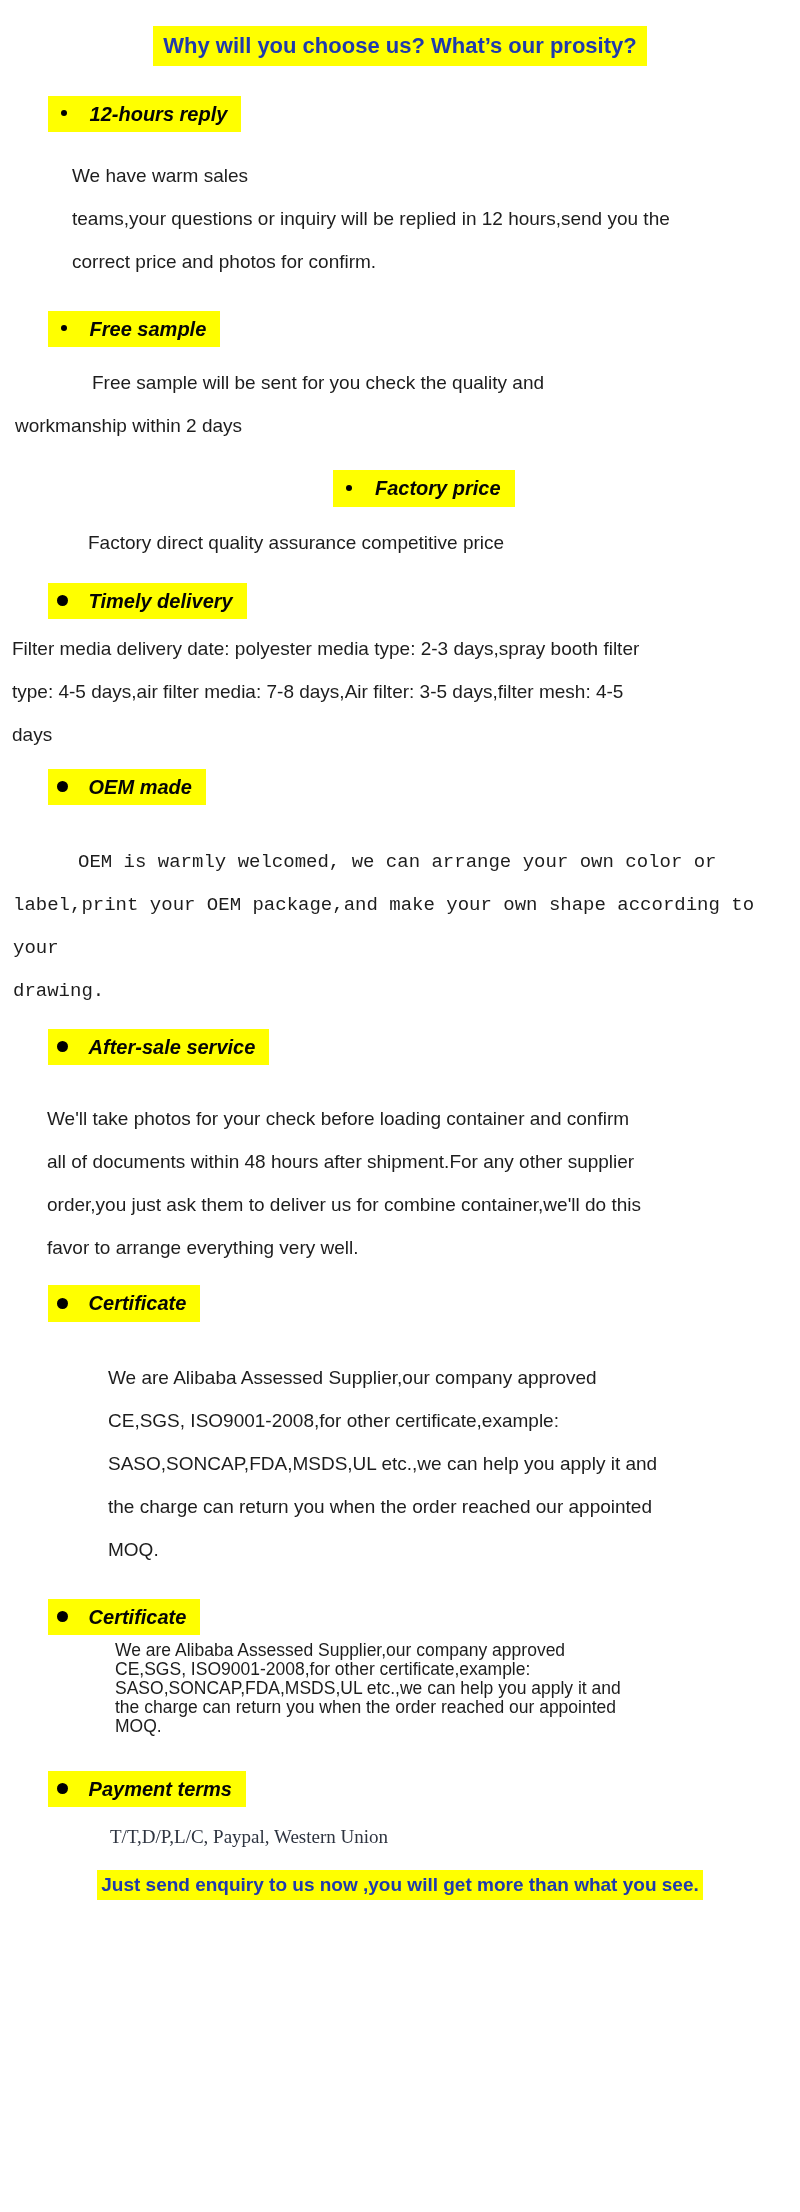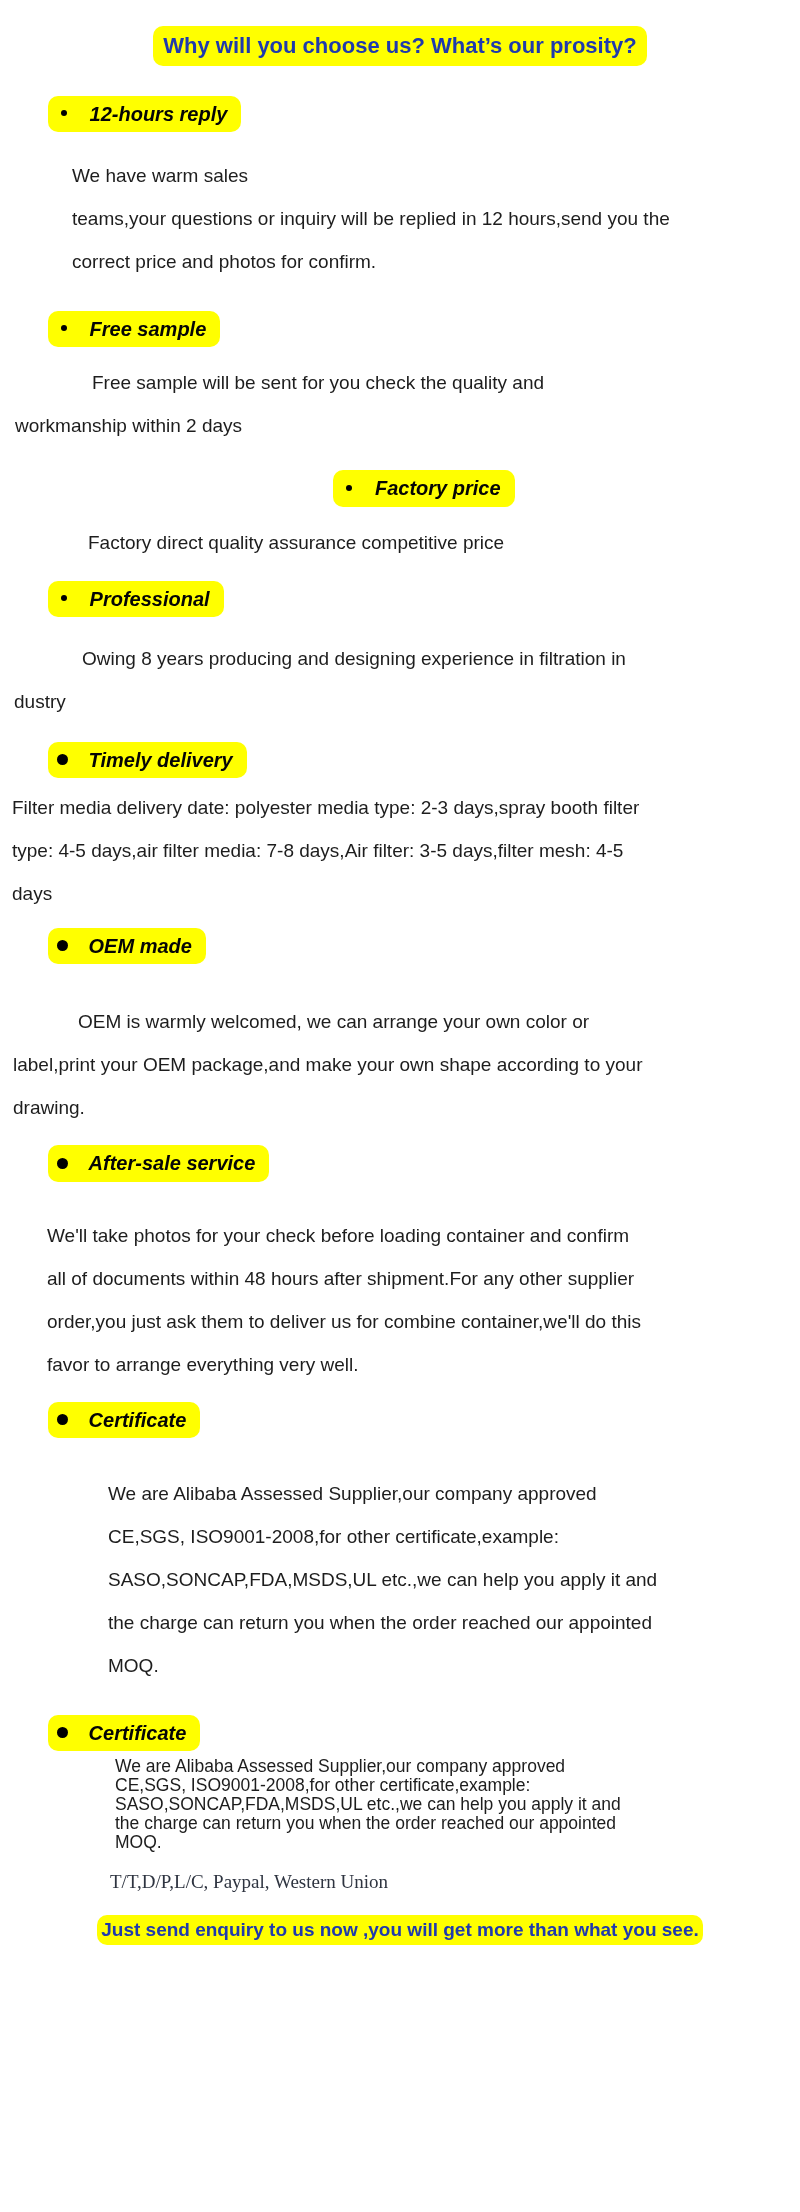--- a/index.html
+++ b/index.html
@@ -15,21 +15,21 @@
     width:800px;
   }
   .page{
     width:800px;
     min-height:2212px;
     padding-top:26px;
     padding-bottom:60px;
     background:#ffffff;
     overflow:hidden;
   }
-  .hl{background:var(--hl);display:inline-block;border-radius:10px;}
+  .hl{background:var(--hl);display:inline-block;}
   .title-wrap{text-align:center;}
   .title{
     color:var(--blue);
     font-weight:700;
     font-size:22px;
     line-height:26px;
     padding:7px 10px;
   }
   .heading-row{line-height:0;}
   .heading{
@@ -107,49 +107,39 @@
       </section>
       <section class="section sm">
     <div class="heading-row" style="margin-top: 23px; text-align: center;">
       <span class="hl heading">
         <span class="bullet"></span>
         <span class="heading-text">Factory price</span>
       </span>
     </div>
   <div class="para" style="margin-left: 88px; margin-top: 14px;">Factory direct quality assurance competitive price</div>
       </section>
-      <section class="section sm">
-    <div class="heading-row" style="margin-top: 17px;">
-      <span class="hl heading">
-        <span class="bullet"></span>
-        <span class="heading-text">Professional</span>
-      </span>
-    </div>
-  <div class="para" style="margin-left: 14px; text-indent: 68px; margin-top: 20px;">Owing 8 years producing and designing experience in filtration in
-dustry</div>
-      </section>
       <section class="section lg">
     <div class="heading-row" style="margin-top: 19px;">
       <span class="hl heading">
         <span class="bullet"></span>
         <span class="heading-text">Timely delivery</span>
       </span>
     </div>
         <div class="para" style="margin-left: 12px; margin-top: 8px;">Filter media delivery date: polyester media type: 2-3 days,spray booth filter
 type: 4-5 days,air filter media: 7-8 days,Air filter: 3-5 days,filter mesh: 4-5
 days</div>
       </section>
       <section class="section lg">
     <div class="heading-row" style="margin-top: 13px;">
       <span class="hl heading">
         <span class="bullet"></span>
         <span class="heading-text">OEM made</span>
       </span>
     </div>
-  <div class="para" style="margin-left: 13px; text-indent: 65px; margin-top: 36px;">OEM is warmly welcomed, we can arrange your own color or
+  <div class="para" style="margin-left: 13px; text-indent: 65px; margin-top: 36px; font-family: Liberation Mono, monospace;">OEM is warmly welcomed, we can arrange your own color or
 label,print your OEM package,and make your own shape according to your
 drawing.</div>
       </section>
       <section class="section lg">
     <div class="heading-row" style="margin-top: 16px;">
       <span class="hl heading">
         <span class="bullet"></span>
         <span class="heading-text">After-sale service</span>
       </span>
     </div>
@@ -178,20 +168,26 @@
         <span class="heading-text">Certificate</span>
       </span>
     </div>
   <div class="para tight" style="margin-left: 115px; margin-top: 6px;">We are Alibaba Assessed Supplier,our company approved
 CE,SGS, ISO9001-2008,for other certificate,example:
 SASO,SONCAP,FDA,MSDS,UL etc.,we can help you apply it and
 the charge can return you when the order reached our appointed
 MOQ.</div>
       </section>
       <section class="section lg">
+    <div class="heading-row" style="margin-top: 35px;">
+      <span class="hl heading">
+        <span class="bullet"></span>
+        <span class="heading-text">Payment terms</span>
+      </span>
+    </div>
   <div class="para single" style="margin-left: 110px; margin-top: 17px; font-family: Liberation Serif, serif;">T/T,D/P,L/C, Paypal, Western Union</div>
       </section>
     </div>
 
   <div class="footer-wrap">
     <span class="hl footer">Just send enquiry to us now ,you will get more than what you see.</span>
   </div>
 </div>
 
 </body></html>

